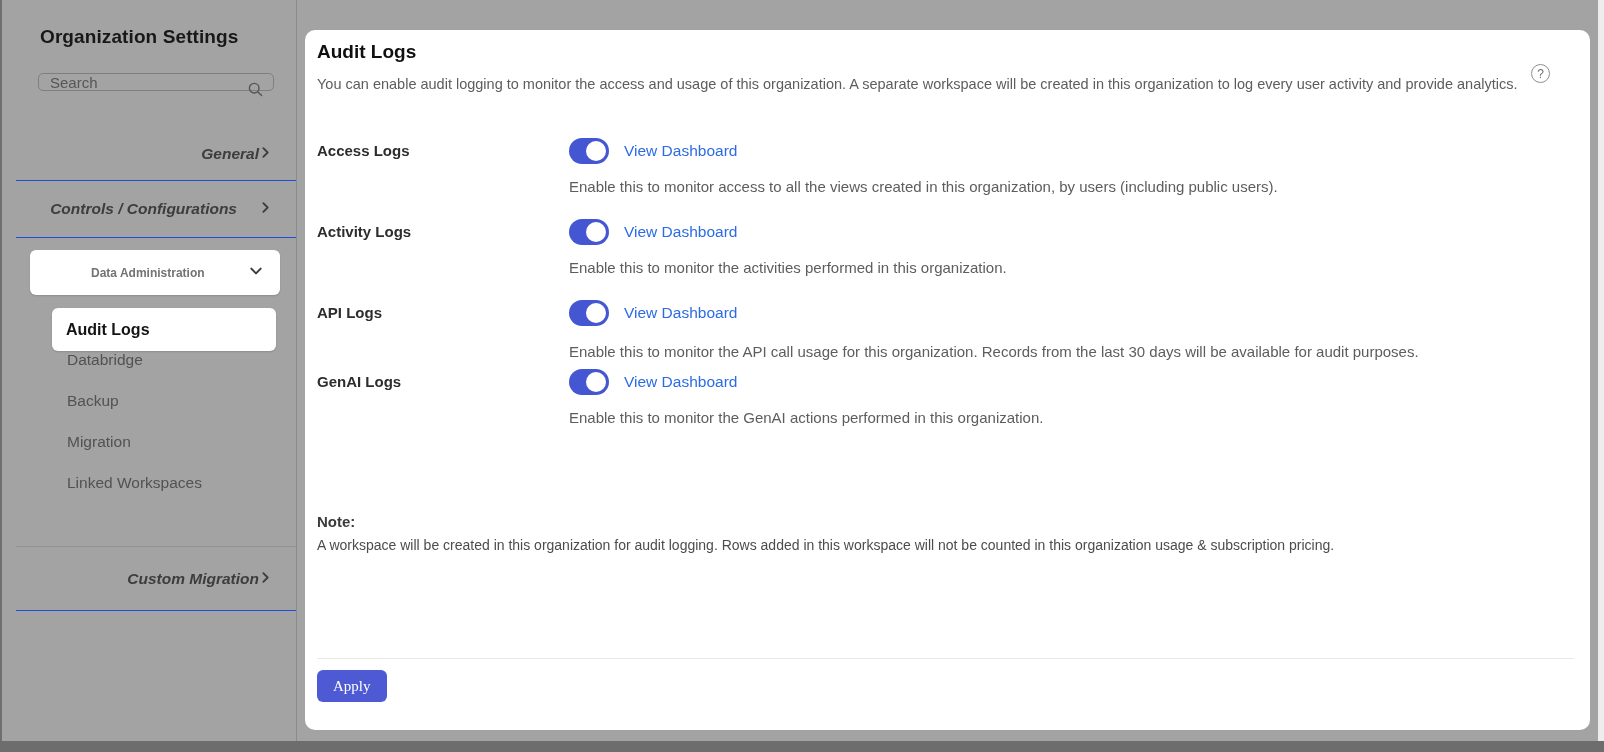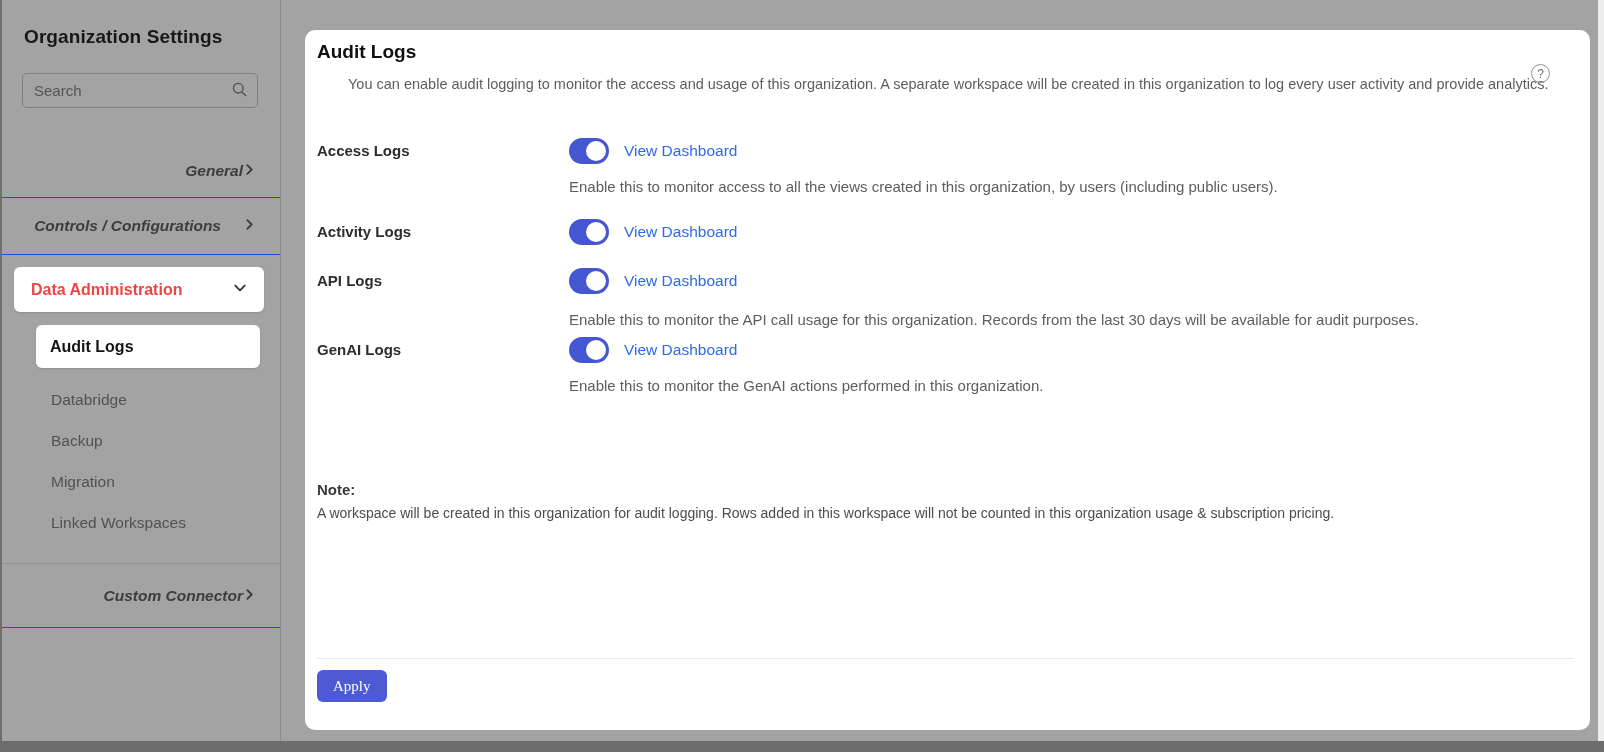--- a/index.html
+++ b/index.html
@@ -10,29 +10,29 @@
     position:relative;
     -webkit-font-smoothing:antialiased;
   }
   
   .edge-left   { position:absolute; left:0; top:0; width:2px; height:100%; background:#6f6f6f; z-index:50; }
   .edge-bottom { position:absolute; left:0; bottom:0; width:100%; height:11px; background:#6d6d6d; z-index:50; }
   .edge-right  { position:absolute; right:0; top:0; width:6px; height:100%; background:#ededed; z-index:49; }
 
   
   .sidebar {
-    position:absolute; left:0; top:0; width:281px; height:100%;
+    position:absolute; left:16px; top:0; width:281px; height:100%;
     background:#a3a3a3; border-right:1px solid #8b8b8b;
   }
   .sidebar-title {
     padding:26px 24px 0 24px;
     font-size:19px; font-weight:700; color:#181818; letter-spacing:.1px;
   }
   .search-wrap {
-    margin:25px 22px 0 22px; height:35px; position:relative;
+    margin:25px 22px 0 22px; height:18px; position:relative;
   }
   .search-input {
     width:100%; height:100%;
     background:transparent; border:1.5px solid #7f7f7f; border-radius:5px;
     padding:0 34px 0 11px; font-size:15px; color:#333;
     font-family:"Liberation Sans", sans-serif; outline:none;
   }
   .search-input::placeholder { color:#565656; }
   .search-icon { position:absolute; right:10px; top:8px; }
 
@@ -44,41 +44,41 @@
   .nav-row.tall { height:57px;gap:22px; }
   .nav-row.connector { height:64px; }
   .nav-row-label { font-size:15.5px; font-weight:700; color:#3d3d3d; }
 
   .nav-group { border-bottom:1px solid #929292; padding:12px 0 31px 0; }
   .group-header {
     margin:0 16px 0 14px; height:45px; background:#ffffff; border-radius:6px;
     display:flex; align-items:center; justify-content:space-between;
     padding:0 17px; cursor:pointer; box-shadow:0 1px 2px rgba(0,0,0,.14);
   }
-  .group-header-label { font-size:16px; font-weight:700; color:#ef4444; }
+  .group-header-label { font-size:12px; font-weight:700; color:#737373;margin-left:44px; }
   .sub-active {
     margin:13px 20px 0 36px; height:43px; background:#ffffff; border-radius:6px;
     display:flex; align-items:center; padding:0 14px; cursor:pointer;
     box-shadow:0 1px 2px rgba(0,0,0,.14);
     font-size:16px; font-weight:700; color:#141414;
   }
   .sub-item {
-    height:41px; display:flex; align-items:flex-end; padding-left:51px;
+    height:41px; display:flex; align-items:flex-start; padding-left:51px;
     font-size:15.5px; color:#525252; cursor:pointer;
   }
 
   
   .panel {
     position:absolute; left:305px; top:30px; width:1285px; height:700px;
     background:#ffffff; border-radius:10px;
     display:flex; flex-direction:column;
     padding:9px 16px 0 12px;
   }
   .panel-title { font-size:19px; font-weight:700; color:#101010; line-height:26px; }
-  .panel-desc  { margin-top:10px; font-size:14.5px; color:#5d5d5d; line-height:19px;margin-left:31px; }
+  .panel-desc  { margin-top:10px; font-size:14.5px; color:#5d5d5d; line-height:19px; }
   .help-icon {
     position:absolute; top:34px; right:40px;
     width:19px; height:19px; border:1px solid #8e8e8e; border-radius:50%;
     display:flex; align-items:center; justify-content:center;
     font-size:12px; color:#6e6e6e; cursor:pointer;
   }
 
   .settings { margin-top:44px; }
   .setting-row { display:flex; }
   .setting-row.mb { margin-bottom:23px; }
@@ -178,21 +178,21 @@
       </div>
       <div class="sub-item">
         <span>Migration</span>
       </div>
       <div class="sub-item">
         <span>Linked Workspaces</span>
       </div>
     </div>
 
     <div class="nav-row connector">
-      <span class="nav-row-label">Custom Connector</span>
+      <span class="nav-row-label">Custom Migration</span>
       <span>
         <svg width="13" height="13" viewBox="0 0 12 12">
             <path d="M4 2l4 4-4 4" fill="none" stroke="#3d3d3d" stroke-width="1.7" stroke-linecap="round" stroke-linejoin="round"></path>
           </svg>
       </span>
     </div>
   </div>
 </div>
 
 <div class="panel">
@@ -217,20 +217,21 @@
 
     <div class="setting-row mb">
       <div class="setting-label">Activity Logs</div>
       <div class="setting-content">
         <div class="toggle-line">
           <div class="toggle">
               <div class="knob"></div>
             </div>
           <a class="dash-link">View Dashboard</a>
         </div>
+        <div class="setting-desc">Enable this to monitor the activities performed in this organization.</div>
       </div>
     </div>
 
     <div class="setting-row mb2">
       <div class="setting-label">API Logs</div>
       <div class="setting-content">
         <div class="toggle-line">
           <div class="toggle">
               <div class="knob"></div>
             </div>

